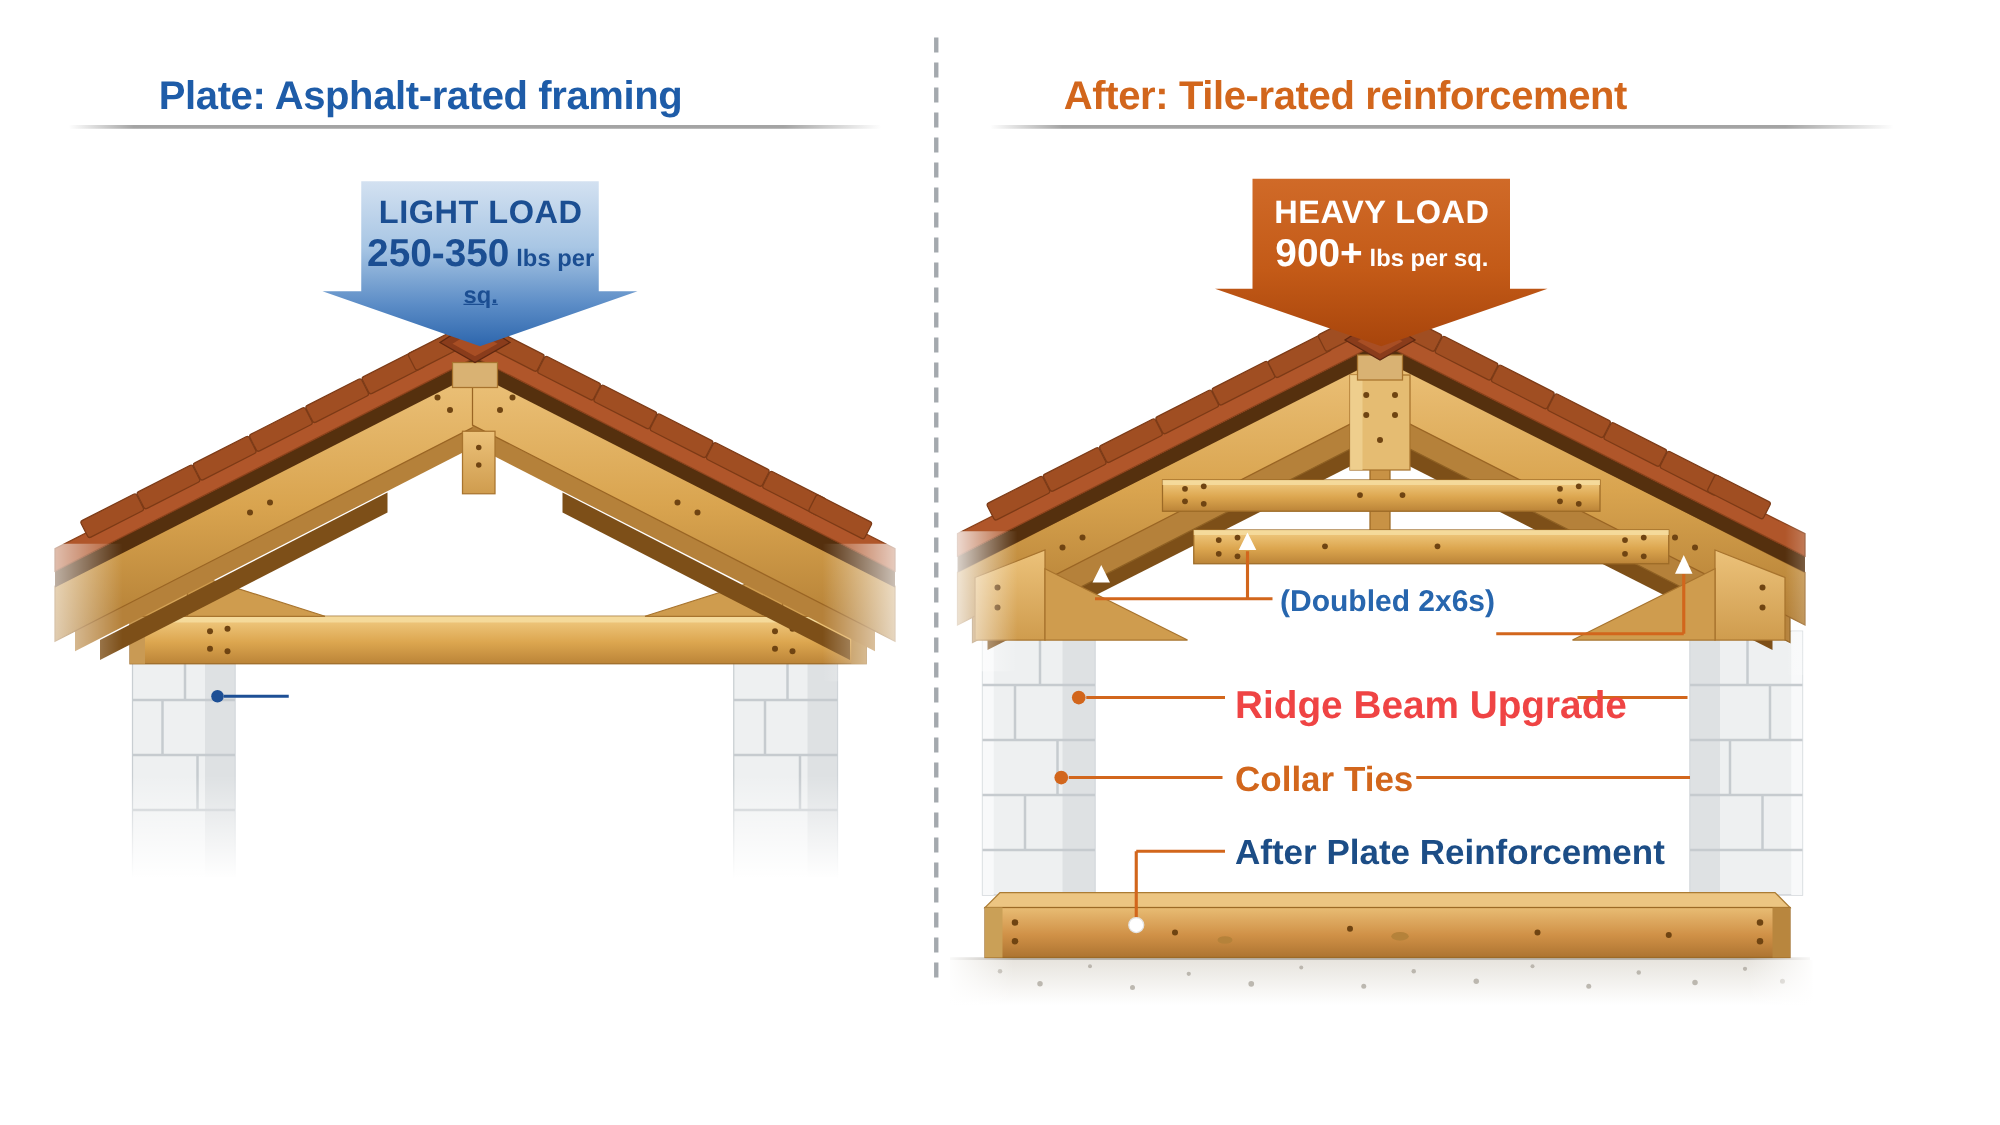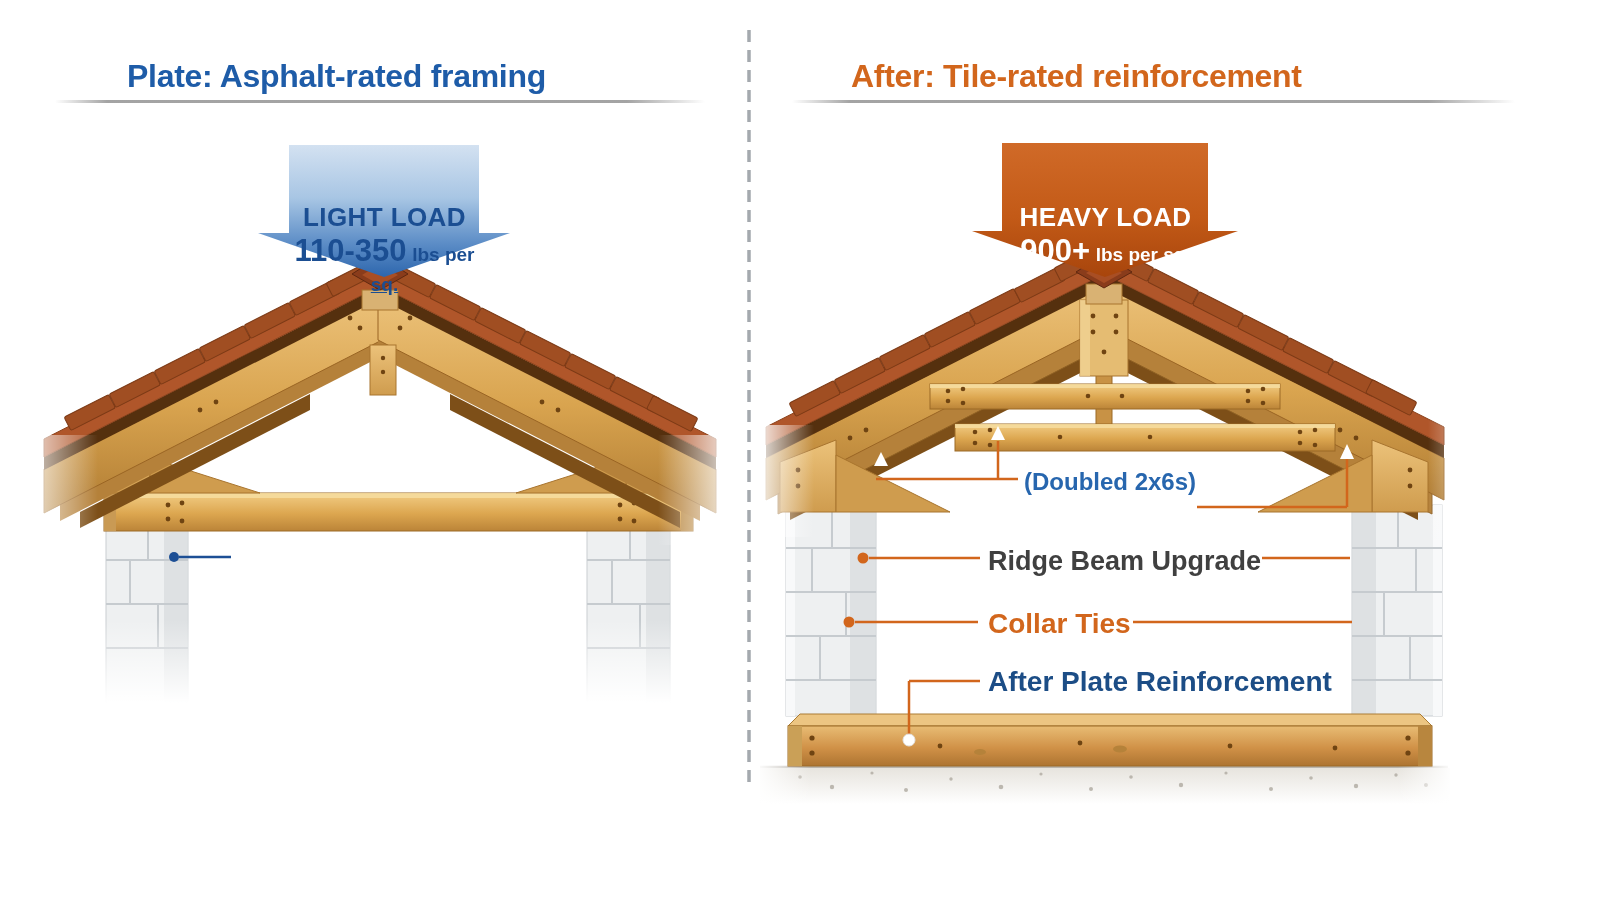--- a/index.html
+++ b/index.html
@@ -10,31 +10,31 @@
   .title{font-weight:bold;font-size:32px;letter-spacing:-0.3px;}
   .title-left{left:127px;top:58px;color:#1e5ca8;}
   .title-right{left:851px;top:58px;color:#d2661c;}
   .rule{position:absolute;top:100px;height:3px;border-radius:2px;
         background:linear-gradient(90deg,rgba(130,130,130,0) 0%,rgba(125,125,125,.7) 8%,rgba(125,125,125,.7) 88%,rgba(130,130,130,0) 100%);}
   .rule-left{left:55px;width:650px;}
   .rule-right{left:792px;width:723px;}
   .badge-text{position:absolute;text-align:center;line-height:1.12;pointer-events:none;}
   .badge-blue{left:262px;top:155px;width:245px;color:#1b4e92;}
   .badge-orange{left:978px;top:155px;width:255px;color:#ffffff;text-align:center;}
-  .badge-l1{font-size:26px;font-weight:bold;letter-spacing:.4px;margin-top:48px;}
+  .badge-l1{font-size:26px;font-weight:bold;letter-spacing:.4px;}
   .badge-l2{font-size:20px;margin-top:2px;}
   .badge-big{font-size:31px;font-weight:bold;}
   .badge-small{font-size:19px;font-weight:600;}
   .badge-l3{font-size:19px;font-weight:bold;margin-top:5px;text-decoration:underline;}
   .diagram-label{font-weight:bold;}
   .lbl-rafters{left:237px;top:542px;font-size:27px;color:#1d4f95;}
   .lbl-sistered{left:1024px;top:469px;color:#2766ae;line-height:1.12;}
   .lbl-sistered .l1{font-size:26px;font-weight:bold;}
   .lbl-sistered .l2{font-size:24px;font-weight:600;}
-  .lbl-ridge{left:988px;top:546px;font-size:27px;color:#404040;}
+  .lbl-ridge{left:988px;top:546px;font-size:31px;color:#ef4444;}
   .lbl-collar{left:988px;top:608px;font-size:28px;color:#d2661c;}
   .lbl-wallplate{left:988px;top:666px;font-size:28px;color:#1c4d86;}
 </style>
 </head>
 <body>
 
 <div class="canvas">
 
 <svg width="1600" height="900" viewBox="0 0 1600 900">
   <defs>
@@ -367,21 +367,21 @@
 </svg>
 
 <div class="abs title title-left">Plate: Asphalt-rated framing</div>
 <div class="abs title title-right">After: Tile-rated reinforcement</div>
 <div class="rule rule-left"></div>
 <div class="rule rule-right"></div>
 
 <div class="badge-text badge-blue">
   <div class="badge-l1">LIGHT LOAD</div>
   <div class="badge-l2">
-    <span class="badge-big">110-350</span>
+    <span class="badge-big">250-350</span>
     <span class="badge-small">lbs per</span>
   </div>
   <div class="badge-l3">sq.</div>
 </div>
 <div class="badge-text badge-orange">
   <div class="badge-l1">HEAVY LOAD</div>
   <div class="badge-l2">
     <span class="badge-big">900+</span>
     <span class="badge-small">lbs per sq.</span>
   </div>

